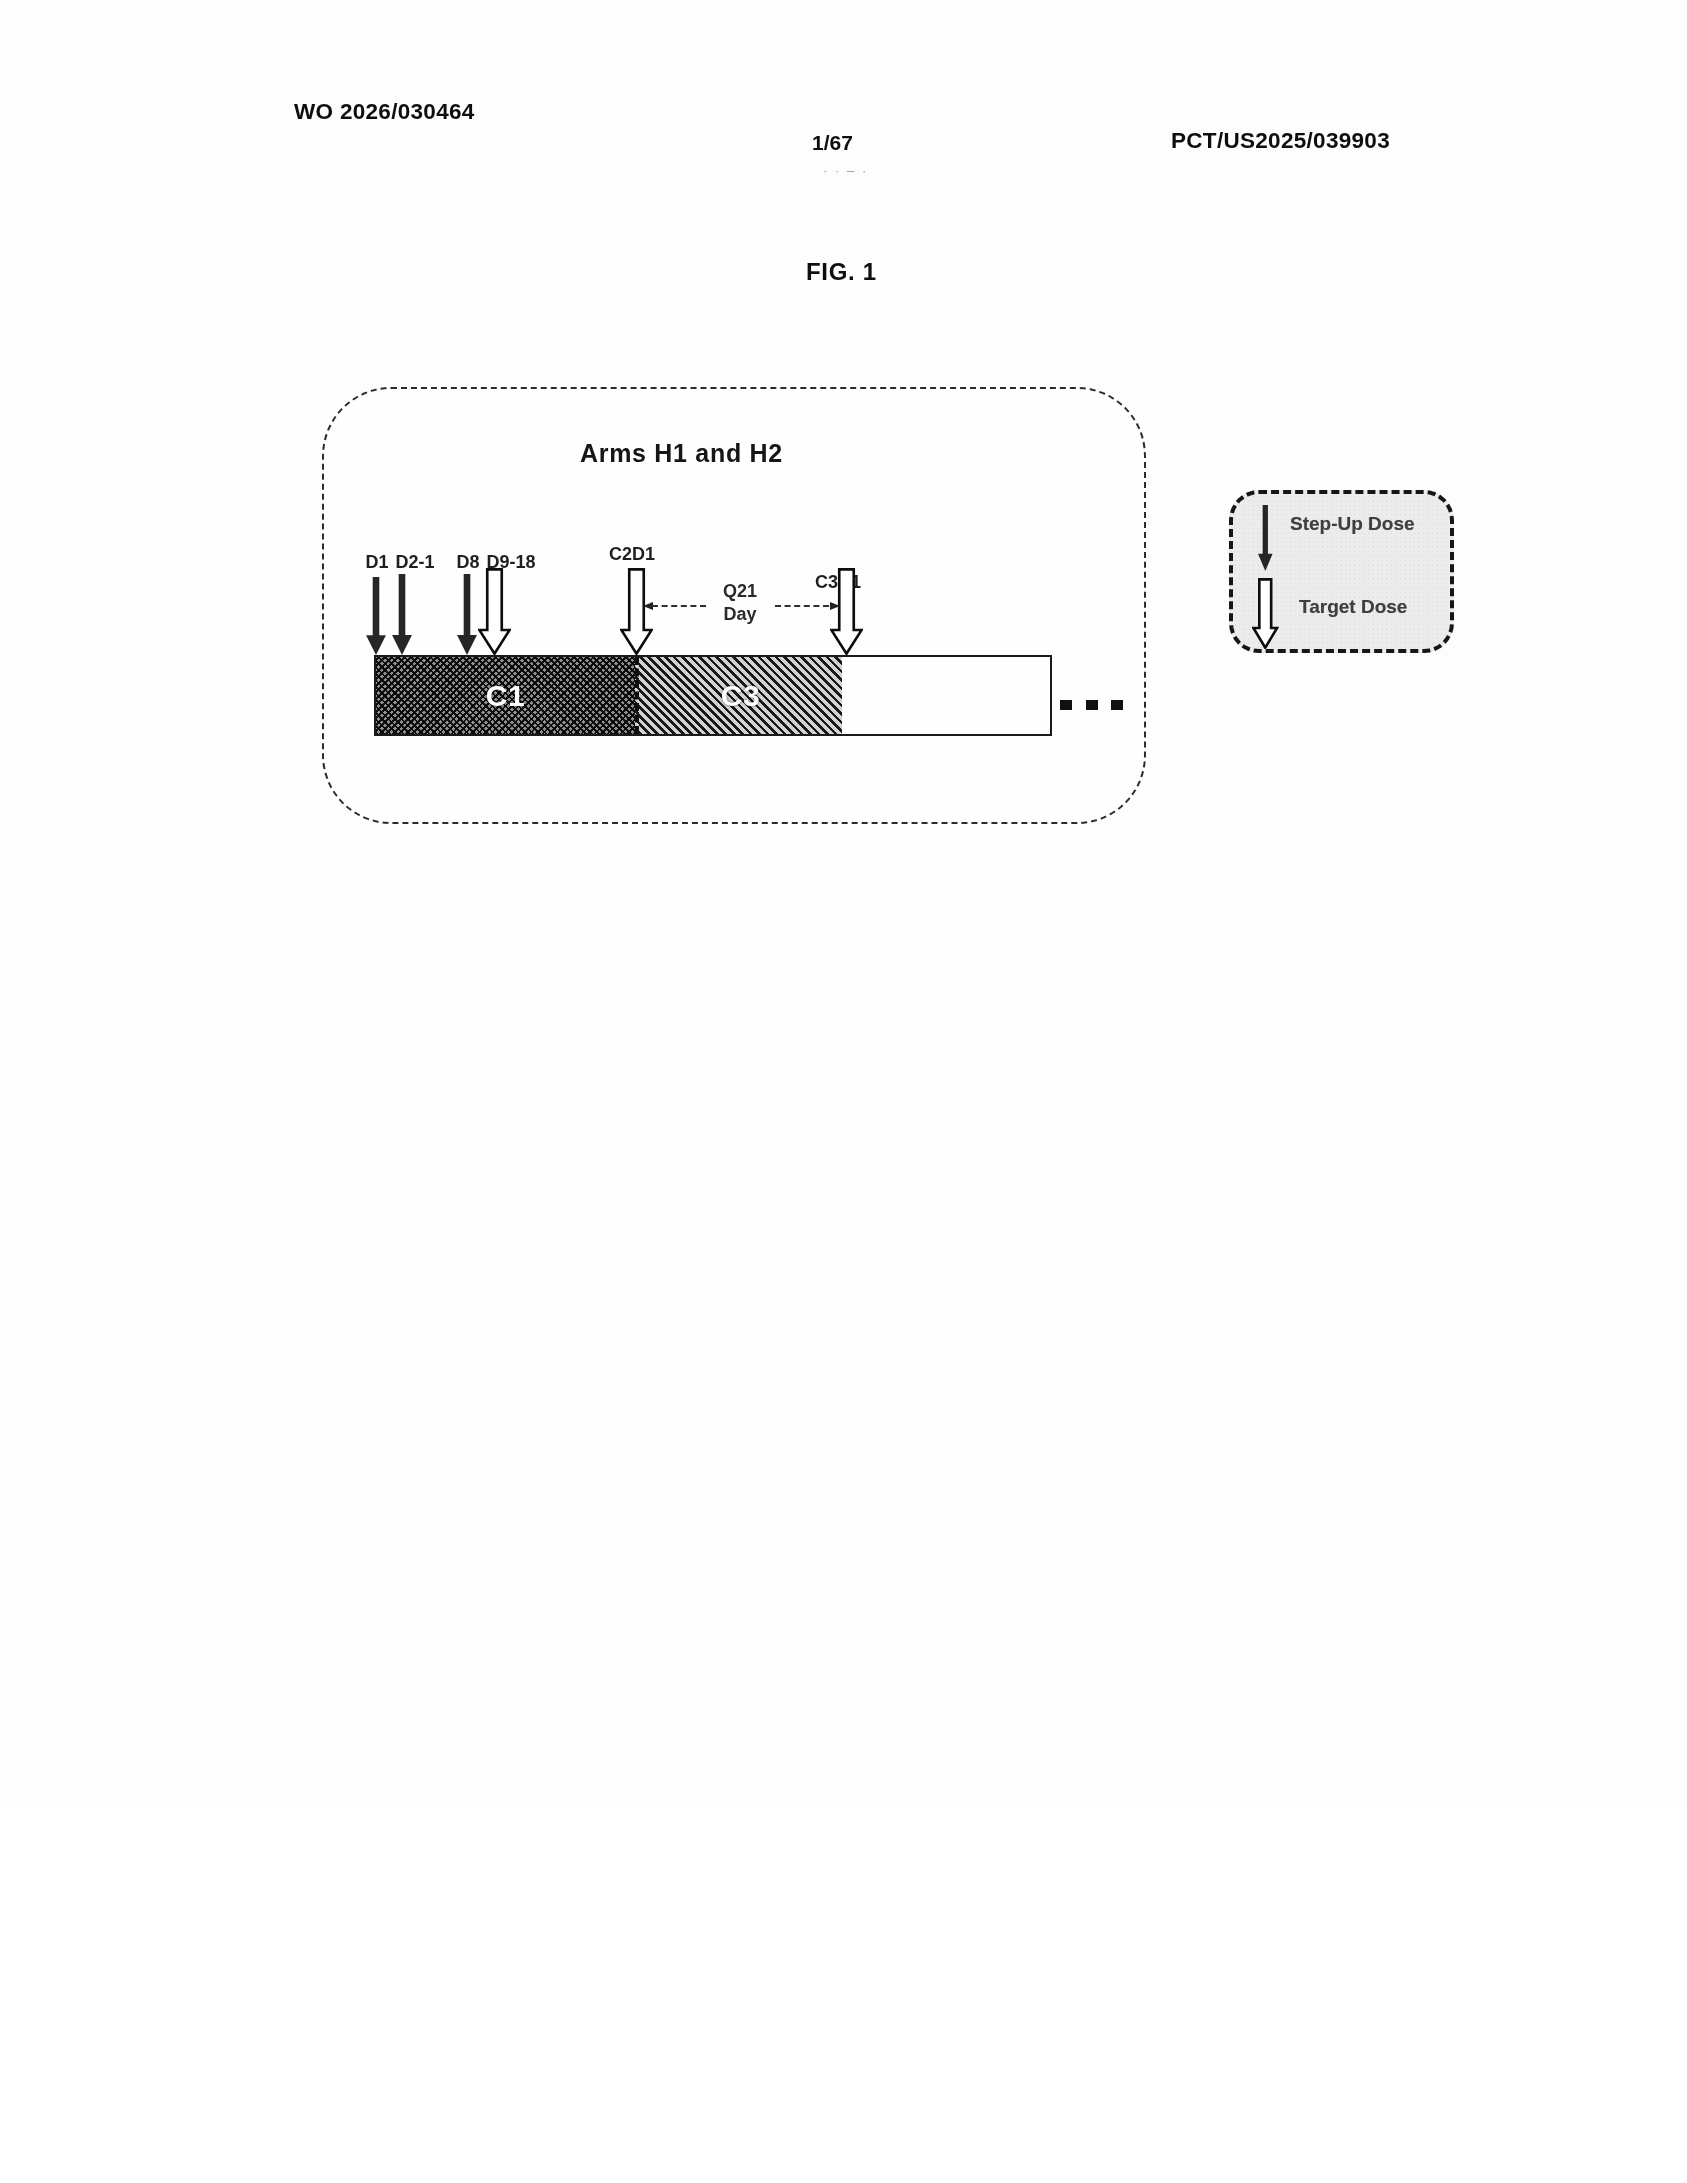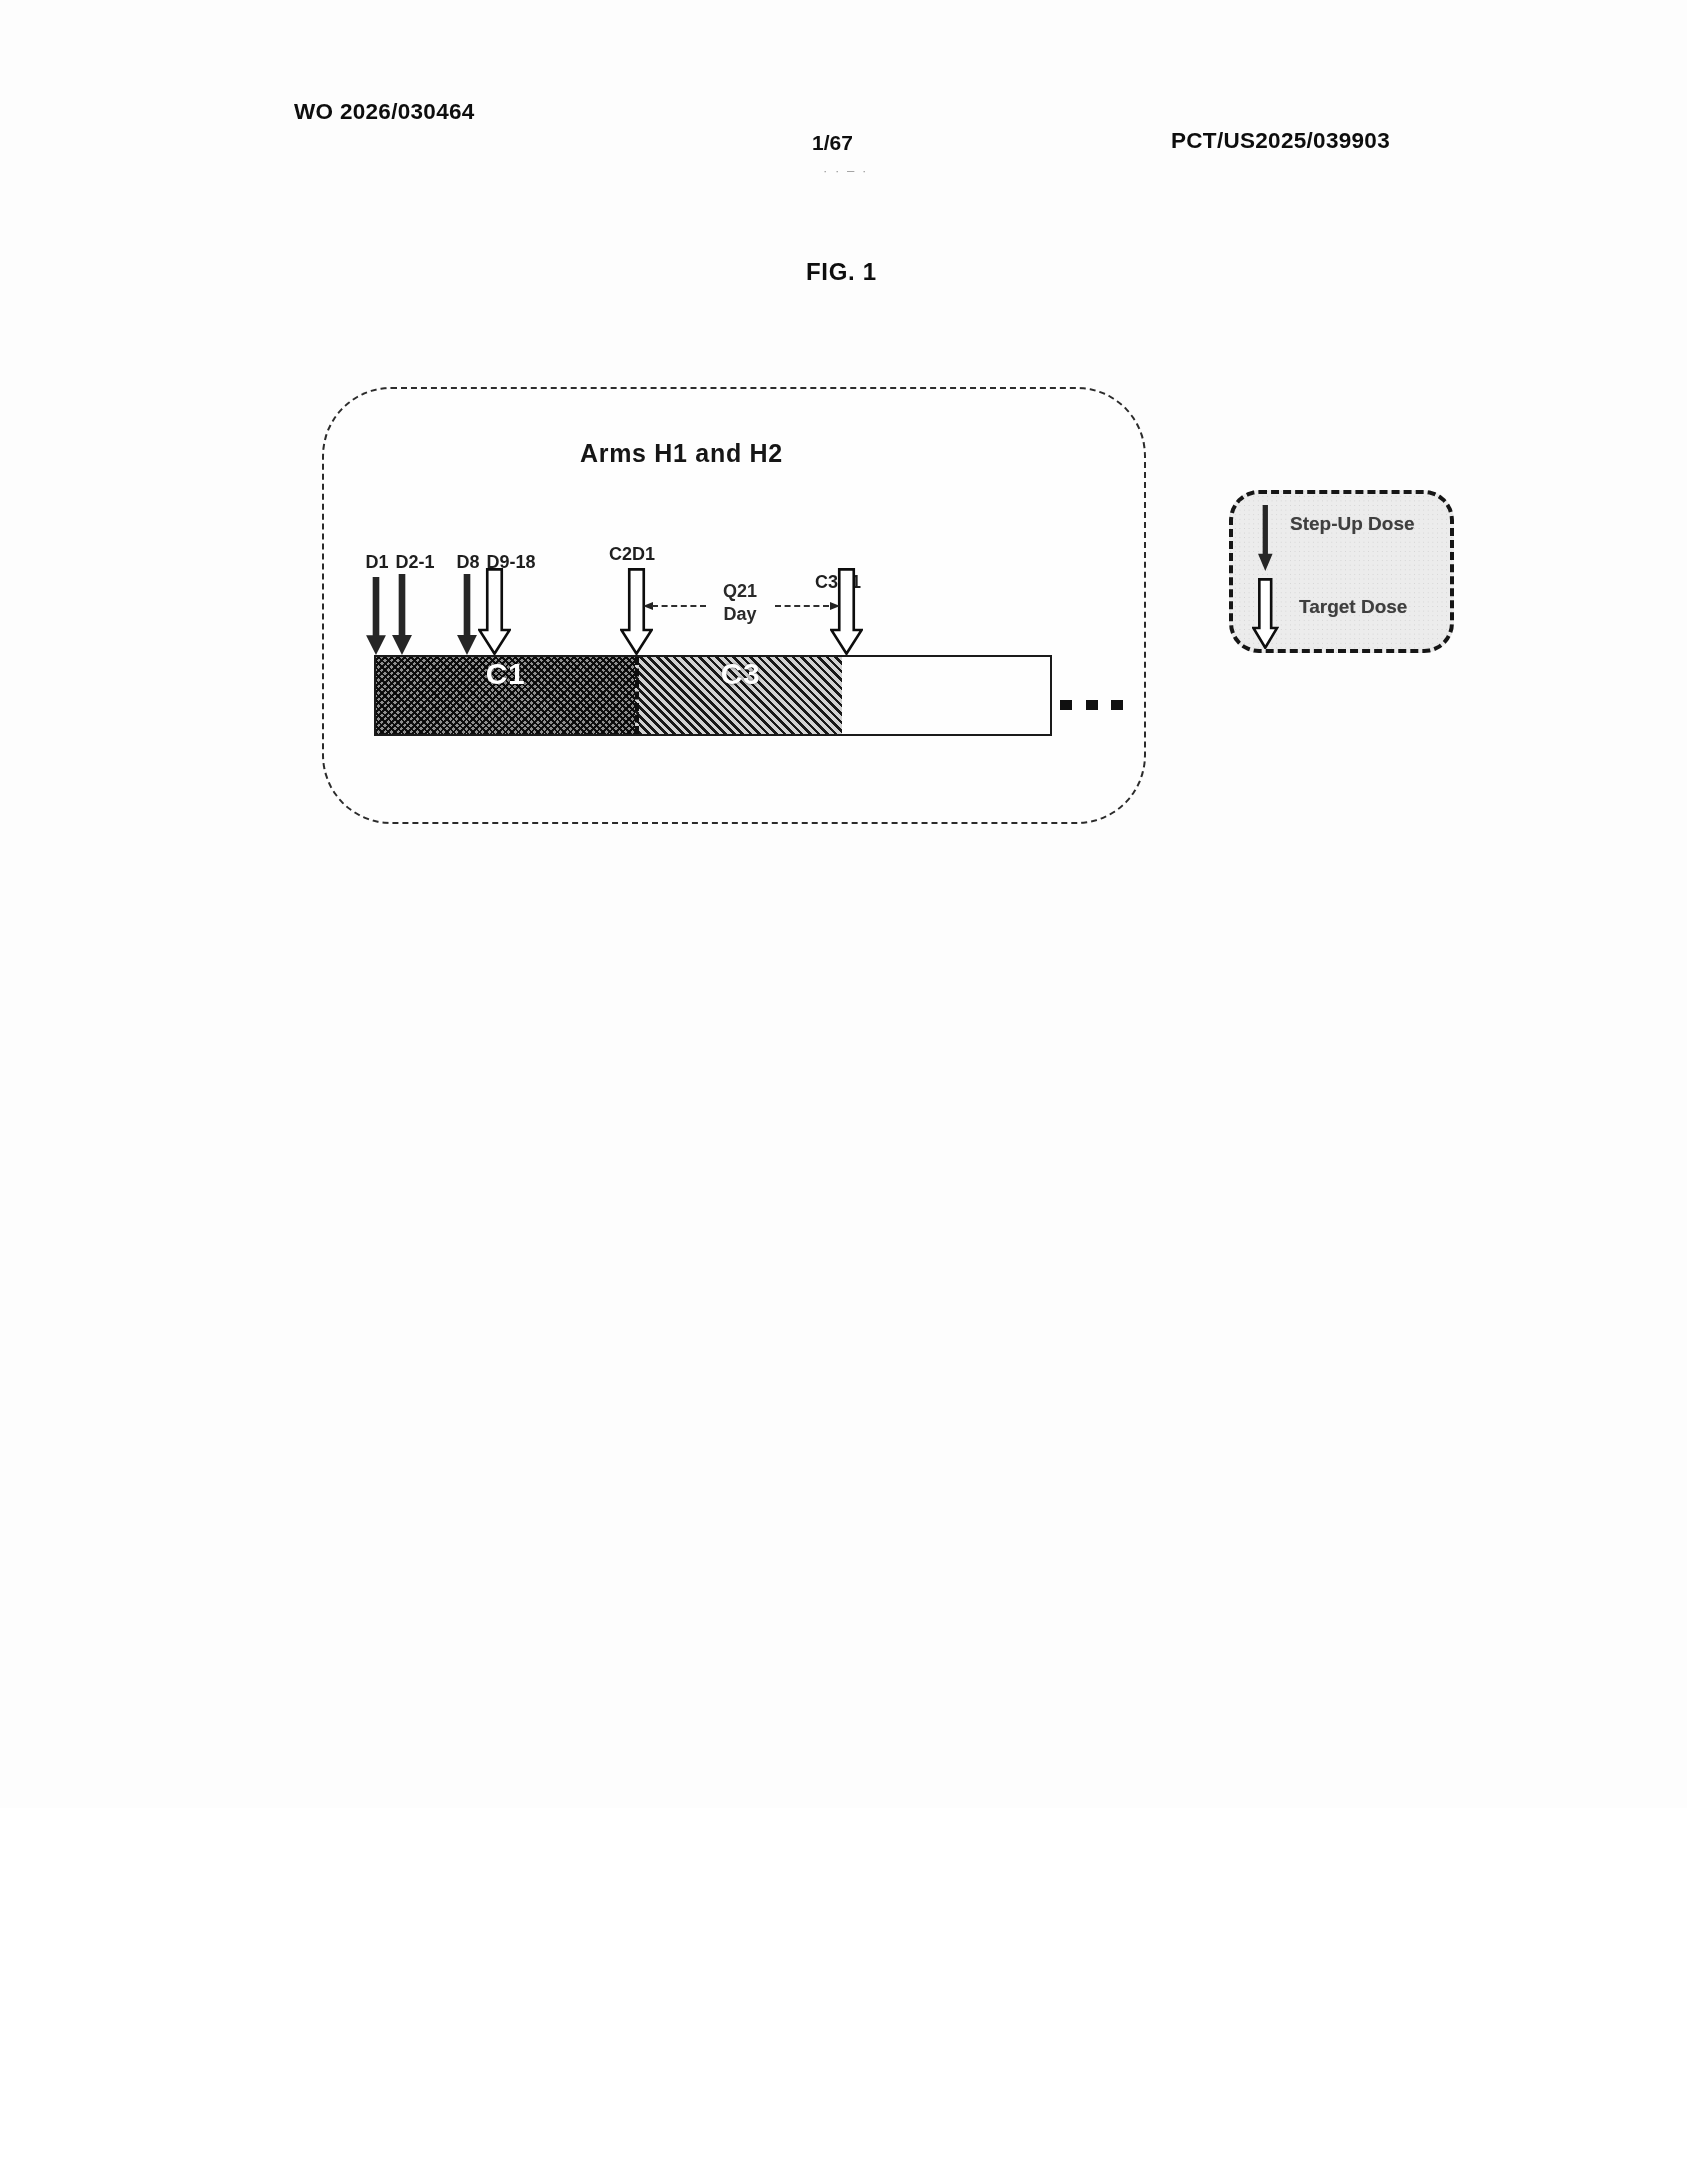--- a/index.html
+++ b/index.html
@@ -44,21 +44,21 @@
   }
 
   
   .cyclebar{
     left:374px;top:655px;width:678px;height:81px;
     display:flex;
     border:2px solid #1a1a1a;
     box-sizing:border-box;
   }
   .seg{
-    display:flex;align-items:flex-start;justify-content:center;
+    display:flex;align-items:center;justify-content:center;
     box-sizing:border-box;height:100%;
   }
   .seg-c1{
     width:259px;
     background-color:#8f8f8f;
     background-image:
       repeating-linear-gradient(45deg, rgba(8,8,8,.95) 0 2px, transparent 2px 4.6px),
       repeating-linear-gradient(-45deg, rgba(8,8,8,.95) 0 2px, transparent 2px 4.6px);
   }
   .seg-c2{

